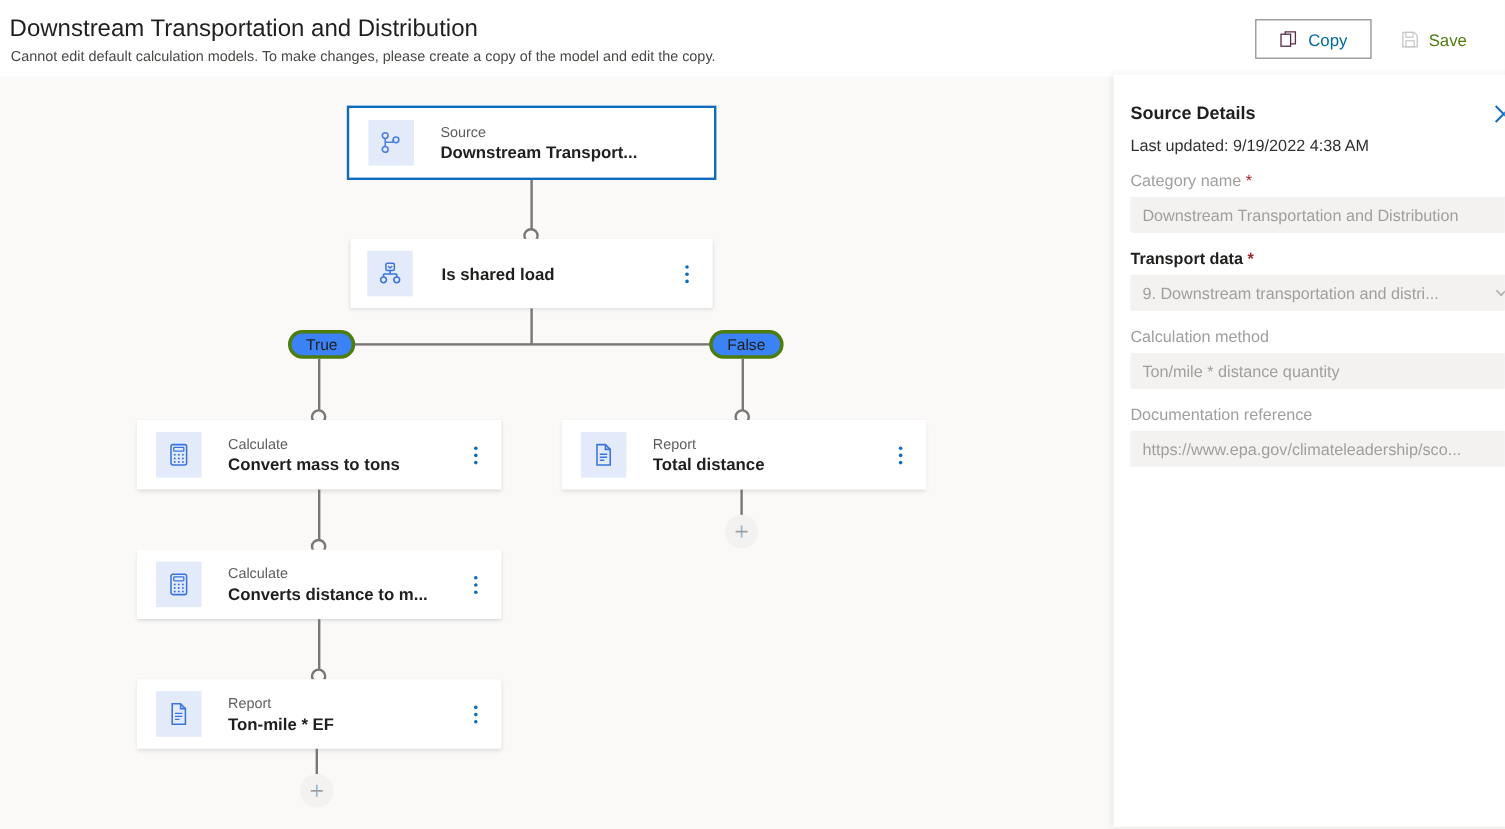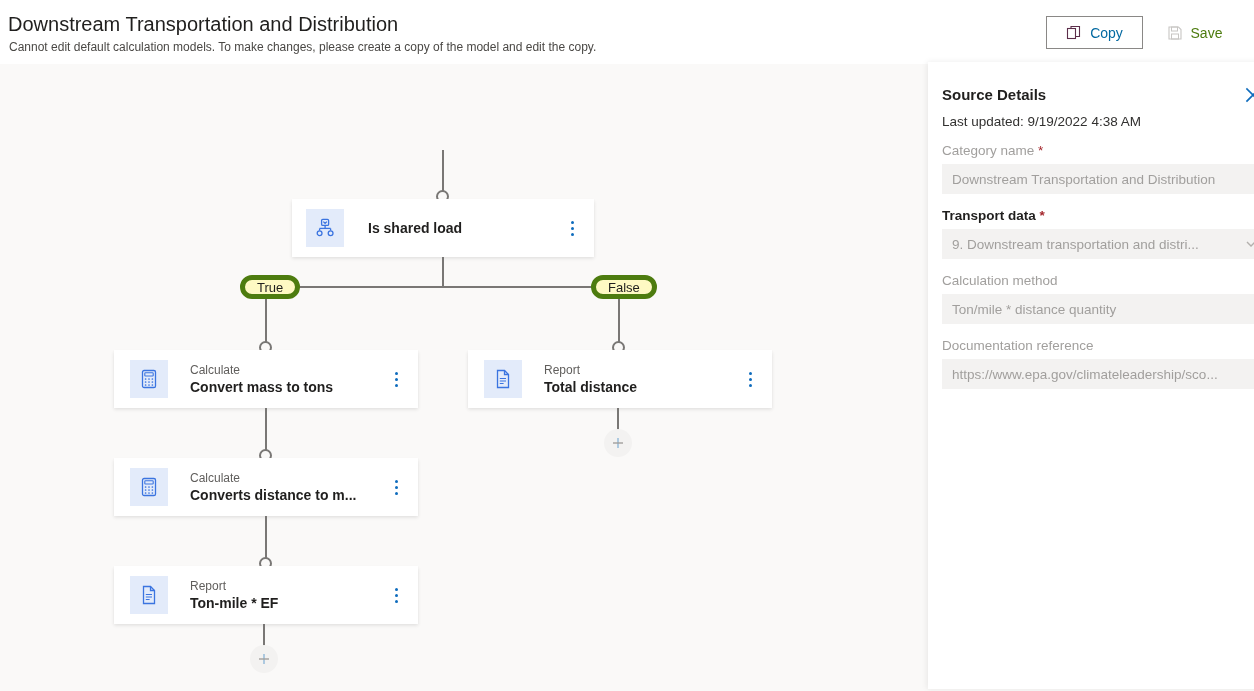--- a/index.html
+++ b/index.html
@@ -169,23 +169,23 @@
     height: 13px;
     border: 2px solid #797775;
     border-radius: 50%;
     background: #faf9f8;
     box-sizing: border-box;
   }
   .branch-pill {
     position: absolute;
     height: 24px;
     padding: 0 12px;
-    border: 5px solid #4d7c0f;
+    border: 3px solid #4d7c0f;
     border-radius: 14px;
-    background: #fef9c3;
+    background: #3b82f6;
     font-size: 13px;
     color: #201f1e;
     display: flex;
     align-items: center;
     justify-content: center;
     box-sizing: border-box;
   }
   .add-btn {
     position: absolute;
     width: 28px;
@@ -296,20 +296,36 @@
           <rect x="4.5" y="9" width="7" height="5" fill="none" stroke="#c8c6c4" stroke-width="1"></rect>
         </svg>
       </span>
       <span>Save</span>
     </div>
   </div>
 </div>
 
 <div class="canvas">
 
+  <div class="node selected" style="left:289px; top:24px; width:308px; height:62px;">
+    <div class="node-icon" style="margin-left:16px;">
+      <svg class="icon-svg" width="22" height="22" viewBox="0 0 22 22">
+        <circle cx="6" cy="5" r="2.4" fill="none" stroke="#4a7fe0" stroke-width="1.3"></circle>
+        <circle cx="15" cy="8.5" r="2.4" fill="none" stroke="#4a7fe0" stroke-width="1.3"></circle>
+        <circle cx="6" cy="16.5" r="2.4" fill="none" stroke="#4a7fe0" stroke-width="1.3"></circle>
+        <path d="M6 7.4 V14.1" stroke="#4a7fe0" stroke-width="1.3" fill="none"></path>
+        <path d="M6 10.5 H12.6" stroke="#4a7fe0" stroke-width="1.3" fill="none"></path>
+        <path d="M12.6 10.5 V8.5" stroke="#4a7fe0" stroke-width="1.3" fill="none"></path>
+      </svg>
+    </div>
+    <div class="node-text">
+      <div class="node-kind">Source</div>
+      <div class="node-name">Downstream Transport...</div>
+    </div>
+  </div>
 
   <div class="conn-line conn-v" style="left:442px; top:86px; height:46px;"></div>
   <div class="conn-dot" style="left:436px; top:126px;"></div>
 
   <div class="node" style="left:292px; top:135px; width:302px; height:58px;">
     <div class="node-icon" style="margin-left:14px;">
       <svg class="icon-svg" width="22" height="22" viewBox="0 0 22 22">
         <rect x="7.6" y="2.4" width="7" height="6" rx="1.2" fill="none" stroke="#3b74e0" stroke-width="1.3"></rect>
         <path d="M9.3 4.6 L11.1 6.3 L12.9 4.6" fill="none" stroke="#3b74e0" stroke-width="1.2"></path>
         <path d="M11.1 8.4 V11.4" stroke="#3b74e0" stroke-width="1.3"></path>

